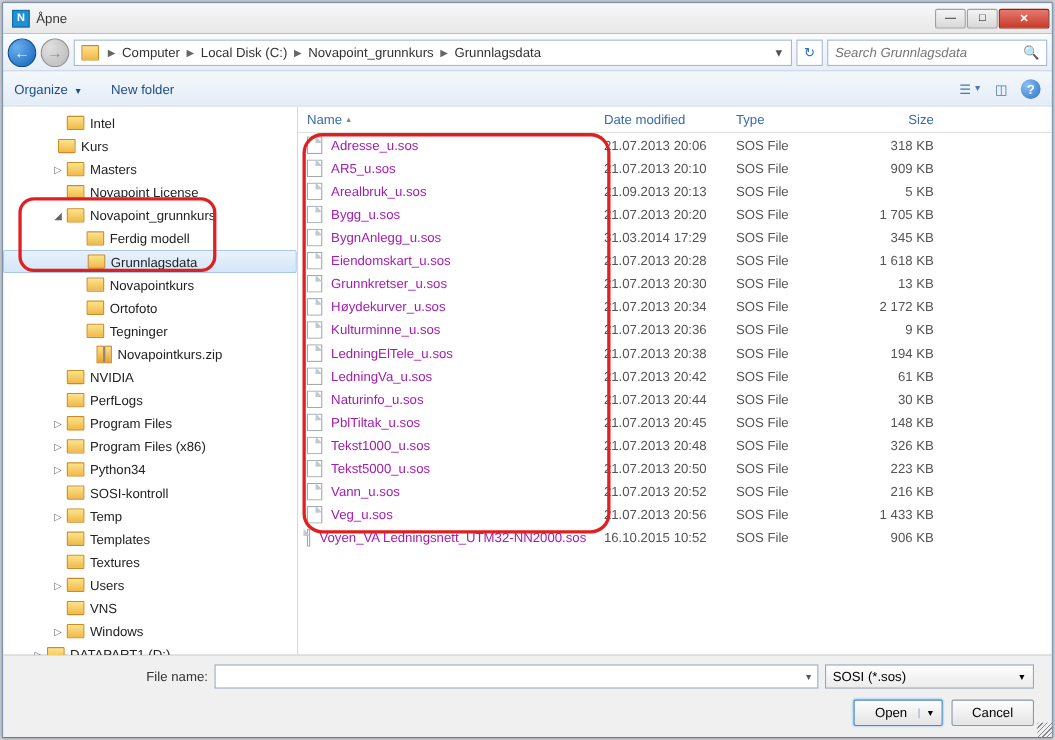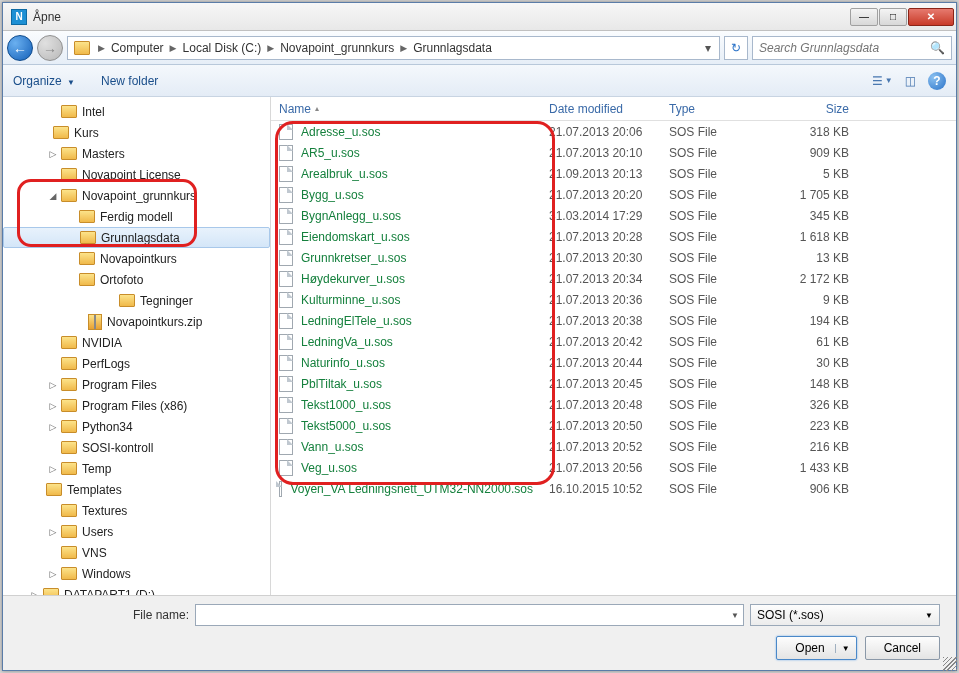--- a/index.html
+++ b/index.html
@@ -44,21 +44,21 @@
 .list-head { display:flex; height:24px; border-bottom:1px solid #e0e0e0; color:#3a6aa8; align-items:center; }
 .list-head .col { padding:0 8px; display:flex; align-items:center; gap:4px; }
 .col-name { width:270px; }
 .col-date { width:120px; }
 .col-type { width:114px; }
 .col-size { width:82px; justify-content:flex-end; }
 .sort-ind { font-size:8px; color:#888; }
 .list-body { flex:1; overflow-y:auto; }
 .frow { display:flex; height:21px; align-items:center; }
 .frow .col { padding:0 8px; color:#555; overflow:hidden; white-space:nowrap; }
-.frow .col-name { color:#15803d; display:flex; align-items:center; }
+.frow .col-name { color:#a21caf; display:flex; align-items:center; }
 .fileicon { width:14px; height:16px; background:#fff; border:1px solid #a0a8b0; margin-right:8px; position:relative; }
 .fileicon::before { content:""; position:absolute; right:-1px; top:-1px; border:3px solid transparent; border-left-color:#c0c8d0; border-bottom-color:#c0c8d0; }
 .list-annot { position:absolute; border:3px solid #e02020; border-radius:18px; left:4px; top:24px; width:280px; height:364px; pointer-events:none; }
 .bottom { border-top:1px solid #d0d0d0; background:#f0f0f0; padding:8px 16px 10px; }
 .fn-row { display:flex; align-items:center; gap:6px; margin-bottom:10px; }
 .fn-label { width:170px; text-align:right; color:#333; }
 .fn-input { flex:1; height:22px; border:1px solid #9aa8b8; background:#fff; display:flex; align-items:center; justify-content:flex-end; padding:0 4px; }
 .fn-input .dd { font-size:8px; color:#555; }
 .filter { width:190px; height:22px; border:1px solid #9aa8b8; background:linear-gradient(#fdfdfd,#ececec); display:flex; align-items:center; padding:0 6px; }
 .filter .dd { margin-left:auto; font-size:8px; }
@@ -160,21 +160,21 @@
         <div class="tree-row" style="padding-left: 62px;">
           <span class="exp"></span>
           <span class="foldicon"></span>
           <span class="lbl">Novapointkurs</span>
         </div>
         <div class="tree-row" style="padding-left: 62px;">
           <span class="exp"></span>
           <span class="foldicon"></span>
           <span class="lbl">Ortofoto</span>
         </div>
-        <div class="tree-row" style="padding-left: 62px; margin-left: 40px;">
+        <div class="tree-row" style="padding-left: 62px;">
           <span class="exp"></span>
           <span class="foldicon"></span>
           <span class="lbl">Tegninger</span>
         </div>
         <div class="tree-row" style="padding-left: 70px;">
           <span class="exp"></span>
           <span class="zipicon"></span>
           <span class="lbl">Novapointkurs.zip</span>
         </div>
         <div class="tree-row" style="padding-left: 44px;">
@@ -205,21 +205,21 @@
         <div class="tree-row" style="padding-left: 44px;">
           <span class="exp"></span>
           <span class="foldicon"></span>
           <span class="lbl">SOSI-kontroll</span>
         </div>
         <div class="tree-row" style="padding-left: 44px;">
           <span class="exp">▷</span>
           <span class="foldicon"></span>
           <span class="lbl">Temp</span>
         </div>
-        <div class="tree-row" style="padding-left: 29px;">
+        <div class="tree-row" style="padding-left: 44px;">
           <span class="exp"></span>
           <span class="foldicon"></span>
           <span class="lbl">Templates</span>
         </div>
         <div class="tree-row" style="padding-left: 44px;">
           <span class="exp"></span>
           <span class="foldicon"></span>
           <span class="lbl">Textures</span>
         </div>
         <div class="tree-row" style="padding-left: 44px;">

